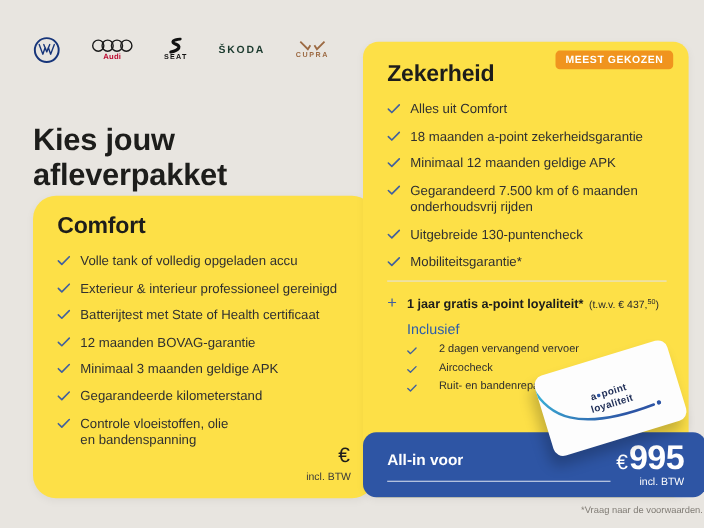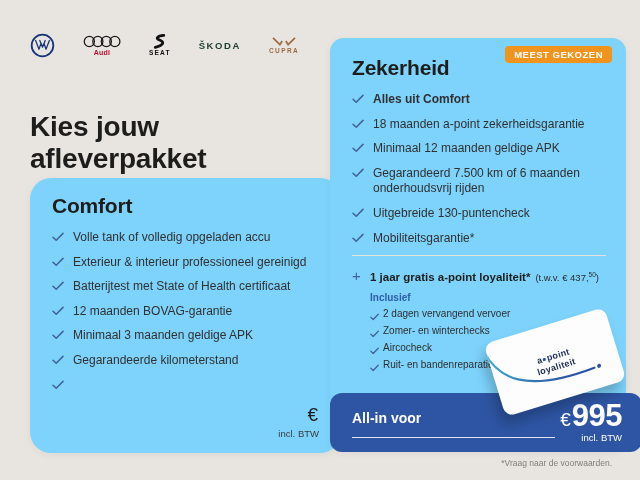--- a/index.html
+++ b/index.html
@@ -13,21 +13,21 @@
   .brand-label { font-size:6.5px; font-weight:700; letter-spacing:1.2px; line-height:1; }
   .audi-label { color:#bb0a30; letter-spacing:0.2px; font-size:7px; }
   .seat-label { color:#111; }
   .skoda-word { font-size:9.5px; font-weight:800; letter-spacing:1.6px; color:#1c3b2f; }
   .cupra-label { color:#9c6a43; letter-spacing:1.4px; }
 
   
   .headline { position:absolute; left:30px; top:82px; font-size:28px; line-height:1.14; font-weight:600; color:#1d1d1b; letter-spacing:-0.2px;margin-top:29px; }
 
   
-  .card { position:absolute; background:#7dd3fc; border-radius:14px; box-shadow:0 2px 8px rgba(0,0,0,0.05); }
+  .card { position:absolute; background:#fde047; border-radius:14px; box-shadow:0 2px 8px rgba(0,0,0,0.05); }
   .card-comfort { left:30px; top:178px; width:311px; height:275px; padding:16px 20px 14px 22px;border-radius:21px; }
   .card-zeker { left:330px; top:38px; width:296px; height:414px; padding:18px 20px 0 22px; }
   .card-title { font-size:21px; font-weight:700; color:#1d1d1b; letter-spacing:-0.2px; }
 
   .check-list { margin-top:12px; }
   .check-row { display:flex; align-items:flex-start; gap:9px; margin-bottom:9px; }
   .chk { flex:0 0 12px; margin-top:2px; line-height:0; }
   .row-text { font-size:12px; line-height:1.3; color:#303030; font-weight:500; }
 
   
@@ -43,41 +43,41 @@
   
   .divider { border-top:1px solid #e4e2df; margin:4px 0 12px 0; }
 
   
   .bonus-row { display:flex; align-items:baseline; padding-left:0; }
   .plus { color:#41609e; font-size:15px; font-weight:500; width:18px; flex:0 0 18px; line-height:1; }
   .bonus-title { font-size:11.5px; font-weight:700; color:#1d1d1b; }
   .bonus-value { font-size:9.5px; color:#2b2b2b; margin-left:5px; font-weight:500; }
   .bonus-value sup { font-size:6.5px; }
   .bonus-body { margin-left:18px; margin-top:9px; }
-  .inclusief { color:#2d5da9; font-size:10px; font-weight:700; margin-bottom:5px; }
-  .sub-row { display:flex; align-items:flex-end; gap:4px; margin-bottom:4.5px; }
+  .inclusief { color:#2d5da9; font-size:13px; font-weight:400; margin-bottom:5px; }
+  .sub-row { display:flex; align-items:center; gap:20px; margin-bottom:4.5px; }
   .sub-chk { flex:0 0 9px; margin-top:1.5px; line-height:0; }
   .sub-text { font-size:10px; color:#2e2e2e; font-weight:500; line-height:1.25; }
 
   
   .loyalty-card { position:absolute; right:8px; bottom:52px; width:126px; height:76px; background:#fdfdfd; border-radius:9px; transform:rotate(-17deg); box-shadow:-6px 8px 12px rgba(0,0,0,0.22); z-index:3; display:flex; align-items:center; justify-content:center; }
   .loyalty-arc { position:absolute; inset:0; }
   .loyalty-text { position:relative; text-align:center; color:#1e2d56; font-weight:700; font-size:9px; line-height:1.2; letter-spacing:0.3px; }
   .apoint-dot { display:inline-block; width:3px; height:3px; background:#2d55a5; border-radius:1px; margin:0 1px 1px 1px; }
 
   
   .allin-footer { position:absolute; left:0; bottom:0; width:312px; height:59px; background:#2e55a4; border-radius:12px; z-index:2; }
   .allin-label { position:absolute; left:22px; top:17px; color:#fff; font-size:14px; font-weight:600; }
   .allin-line { position:absolute; left:22px; top:44px; width:203px; border-top:1px solid rgba(255,255,255,0.85); }
   .allin-price { position:absolute; right:20px; top:7px; text-align:right; color:#fff; }
   .allin-price .price-line { color:#fff; }
   .allin-note { font-size:9.5px; color:#fff; margin-top:1px; font-weight:500; }
 
   
-  .footnote { position:absolute; right:28px; top:458px; font-size:8.5px; color:#807c75; font-weight:500; }
+  .footnote { position:absolute; right:1px; top:458px; font-size:8.5px; color:#807c75; font-weight:500; }
 </style>
 </head>
 <body>
 
 <div class="canvas">
 
   <div class="brands">
     <div class="brand">
       <svg width="25" height="25" viewBox="0 0 24 24">
         <circle cx="12" cy="12" r="10.4" fill="none" stroke="#17357a" stroke-width="1.7"></circle>
@@ -151,40 +151,41 @@
       <div class="check-row">
         <span class="chk"><svg width="12" height="10" viewBox="0 0 12 10">
               <path d="M1 5.2 L4.2 8.3 L11 1.4" fill="none" stroke="#41609e" stroke-width="1.5" stroke-linecap="round" stroke-linejoin="round"></path>
             </svg></span>
         <span class="row-text">Gegarandeerde kilometerstand</span>
       </div>
       <div class="check-row">
         <span class="chk"><svg width="12" height="10" viewBox="0 0 12 10">
               <path d="M1 5.2 L4.2 8.3 L11 1.4" fill="none" stroke="#41609e" stroke-width="1.5" stroke-linecap="round" stroke-linejoin="round"></path>
             </svg></span>
+        <span class="row-text" style="max-width:150px">Controle vloeistoffen, olie en bandenspanning</span>
       </div>
     </div>
     <div class="price-block">
       <div class="price-line">
         <span class="euro">€</span>
       </div>
       <div class="price-note">incl. BTW</div>
     </div>
   </div>
 
   <div class="card card-zeker">
     <div class="badge">MEEST GEKOZEN</div>
     <div class="card-title">Zekerheid</div>
 
     <div class="check-list">
       <div class="check-row">
         <span class="chk"><svg width="12" height="10" viewBox="0 0 12 10">
               <path d="M1 5.2 L4.2 8.3 L11 1.4" fill="none" stroke="#41609e" stroke-width="1.5" stroke-linecap="round" stroke-linejoin="round"></path>
             </svg></span>
-        <span class="row-text" style="font-weight:700">Alles uit Comfort</span>
+        <span class="row-text" style="font-weight:400">Alles uit Comfort</span>
       </div>
       <div class="check-row">
         <span class="chk"><svg width="12" height="10" viewBox="0 0 12 10">
               <path d="M1 5.2 L4.2 8.3 L11 1.4" fill="none" stroke="#41609e" stroke-width="1.5" stroke-linecap="round" stroke-linejoin="round"></path>
             </svg></span>
         <span class="row-text">18 maanden a-point zekerheidsgarantie</span>
       </div>
       <div class="check-row">
         <span class="chk"><svg width="12" height="10" viewBox="0 0 12 10">
               <path d="M1 5.2 L4.2 8.3 L11 1.4" fill="none" stroke="#41609e" stroke-width="1.5" stroke-linecap="round" stroke-linejoin="round"></path>
@@ -219,26 +220,20 @@
       <span class="bonus-value"><span>(t.w.v. € 437,</span><sup>50</sup><span>)</span></span>
     </div>
 
     <div class="bonus-body">
       <div class="inclusief">Inclusief</div>
       <div class="sub-row">
         <span class="sub-chk"><svg width="9" height="8" viewBox="0 0 12 10">
               <path d="M1 5.2 L4.2 8.3 L11 1.4" fill="none" stroke="#41609e" stroke-width="1.7" stroke-linecap="round" stroke-linejoin="round"></path>
             </svg></span>
         <span class="sub-text">2 dagen vervangend vervoer</span>
-      </div>
-      <div class="sub-row">
-        <span class="sub-chk"><svg width="9" height="8" viewBox="0 0 12 10">
-              <path d="M1 5.2 L4.2 8.3 L11 1.4" fill="none" stroke="#41609e" stroke-width="1.7" stroke-linecap="round" stroke-linejoin="round"></path>
-            </svg></span>
-        <span class="sub-text">Zomer- en winterchecks</span>
       </div>
       <div class="sub-row">
         <span class="sub-chk"><svg width="9" height="8" viewBox="0 0 12 10">
               <path d="M1 5.2 L4.2 8.3 L11 1.4" fill="none" stroke="#41609e" stroke-width="1.7" stroke-linecap="round" stroke-linejoin="round"></path>
             </svg></span>
         <span class="sub-text">Aircocheck</span>
       </div>
       <div class="sub-row">
         <span class="sub-chk"><svg width="9" height="8" viewBox="0 0 12 10">
               <path d="M1 5.2 L4.2 8.3 L11 1.4" fill="none" stroke="#41609e" stroke-width="1.7" stroke-linecap="round" stroke-linejoin="round"></path>

